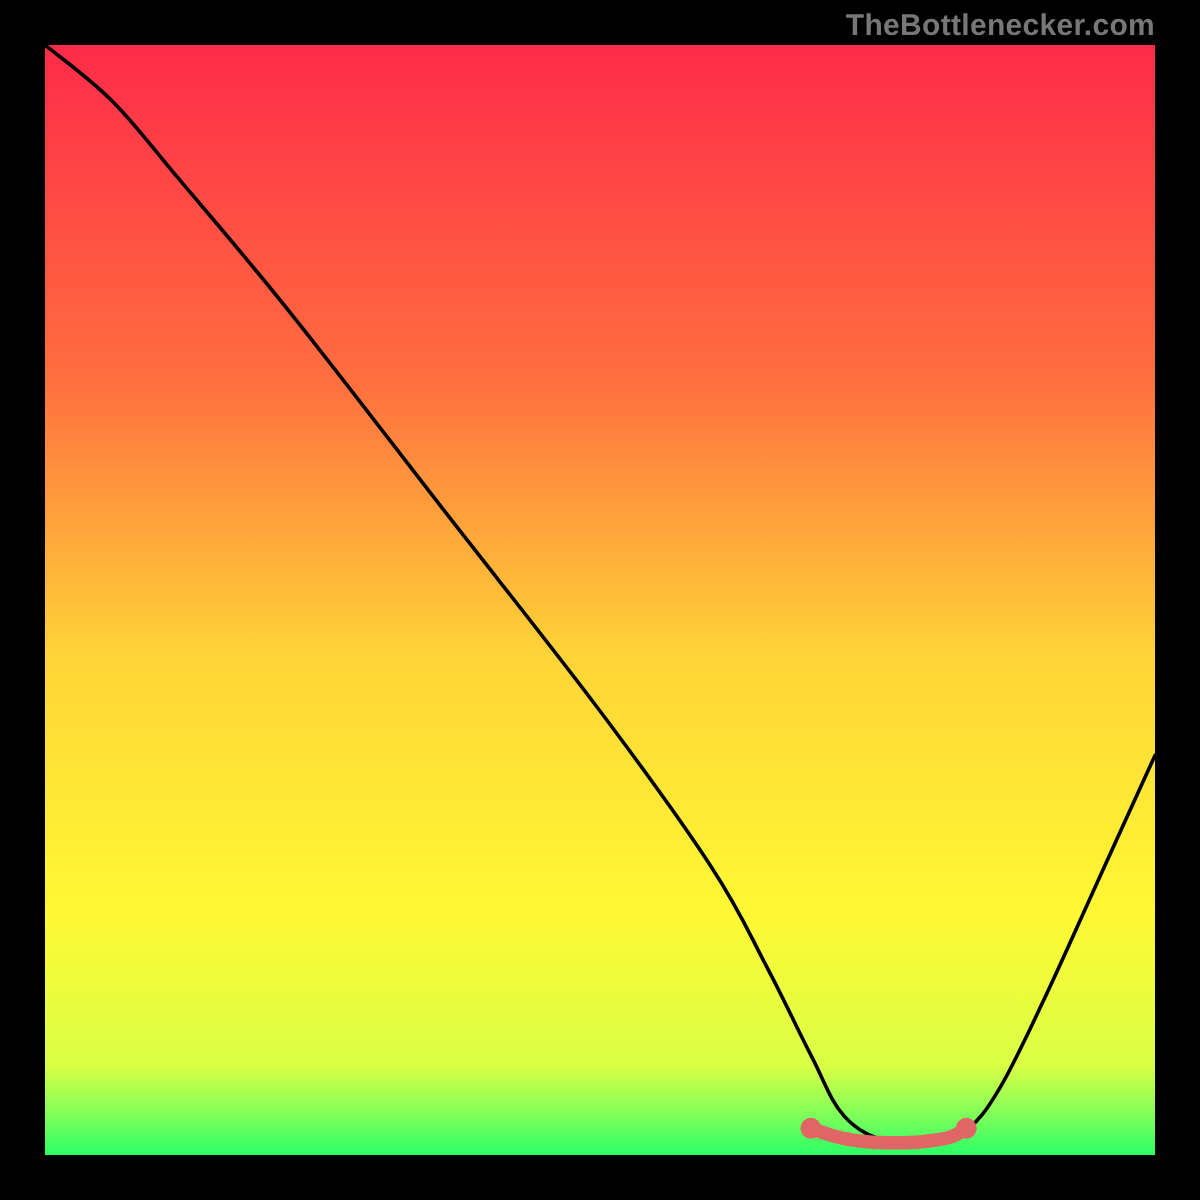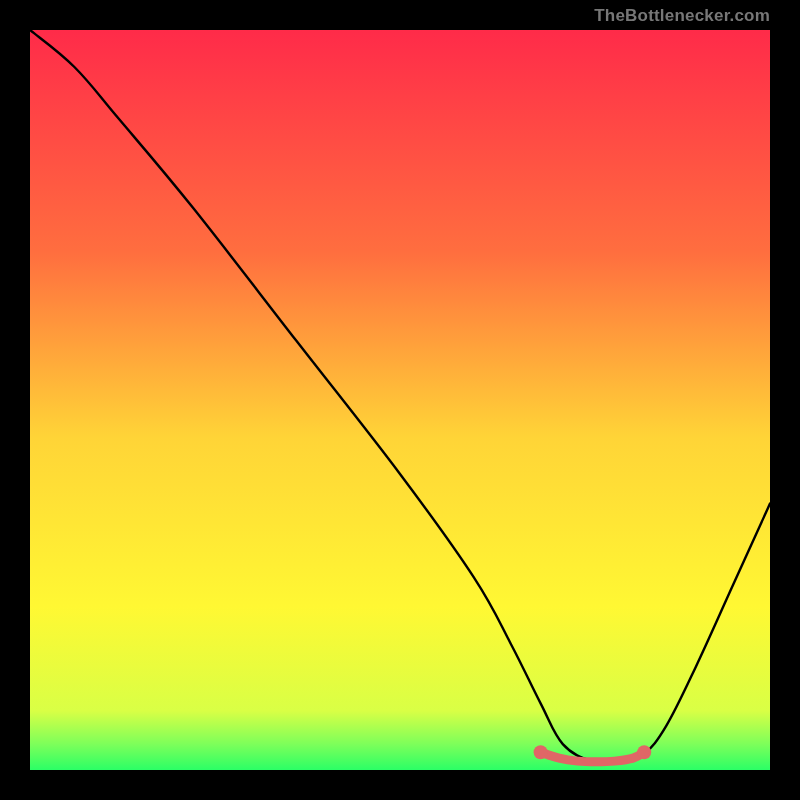--- a/index.html
+++ b/index.html
@@ -17,21 +17,21 @@
     top: 30px;
     width: 740px;
     height: 740px;
     background: #000;
   }
   .watermark {
     position: absolute;
     top: 6px;
     right: 30px;
     color: #777;
-    font-size: 17px;
+    font-size: 20px;
     font-weight: 600;
     letter-spacing: 0.2px;
   }
   svg {
     display: block;
   }
 </style>
 </head>
 <body>
 

